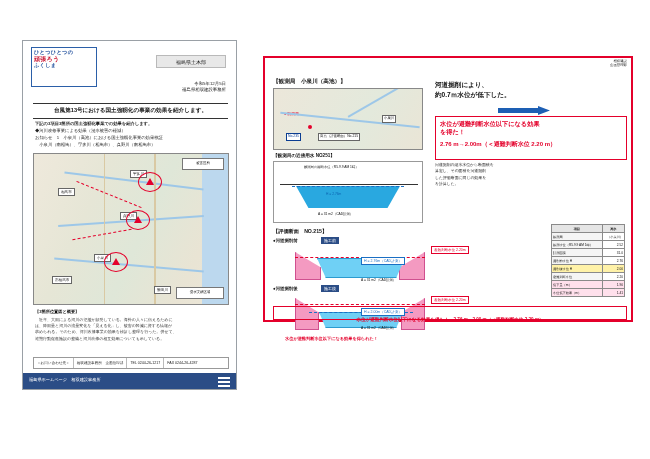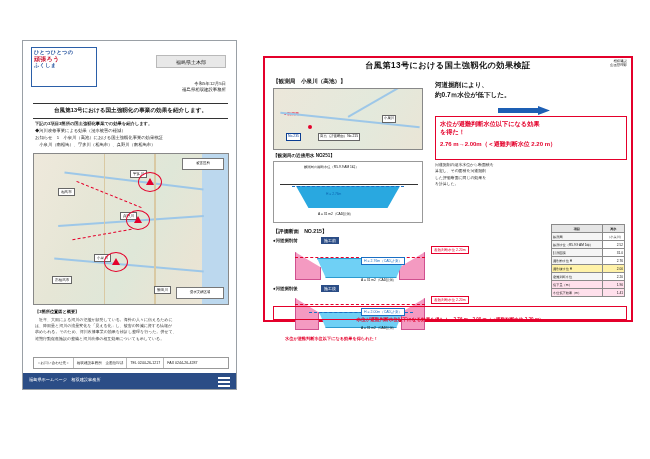--- a/index.html
+++ b/index.html
@@ -168,21 +168,20 @@
 
     <div class="l-footer">
       <div class="ftxt">福島県ホームページ　相双建設事務所</div>
       <div class="fqr"></div>
     </div>
   </div>
 
   <div class="right-sheet">
 
     <div class="r-head">
-      <div class="r-title">台風第13号における国土強靱化の効果検証</div>
       <div class="r-org">
         <div>相双建設</div>
         <div>企画管理部</div>
       </div>
     </div>
 
     <div class="r-sec1">【観測局　小泉川（高池）】</div>
 
     <div class="r-mapbox">
       <div class="r-leg">● 観測局</div>

